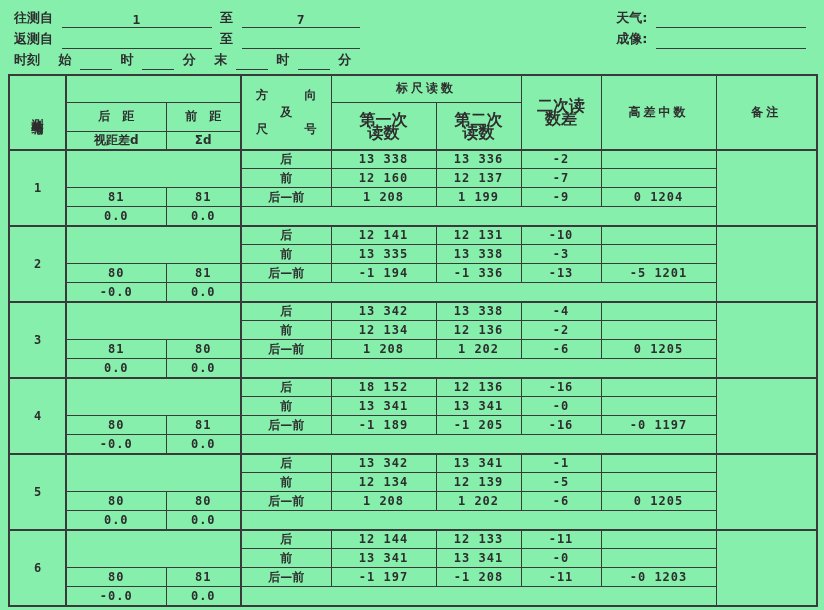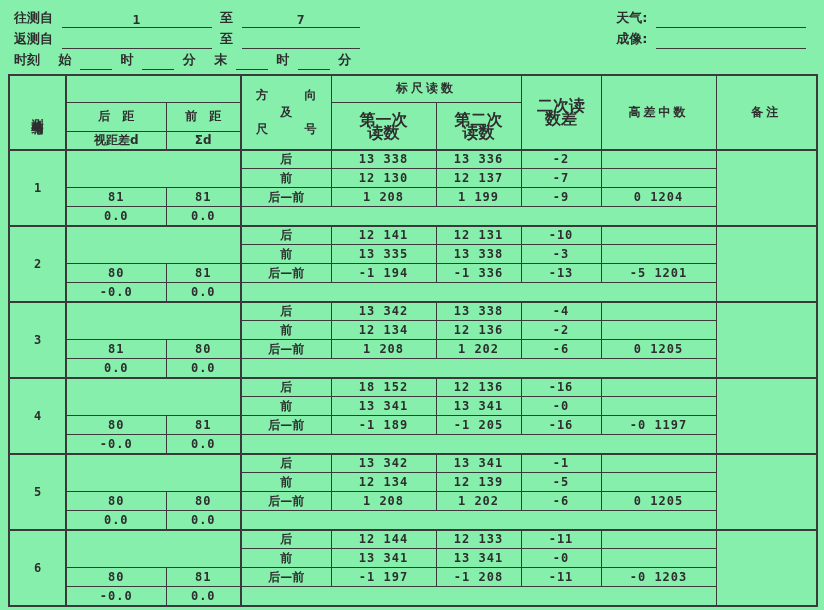--- a/index.html
+++ b/index.html
@@ -178,21 +178,21 @@
       <td colspan="2" rowspan="2" class="bt2"></td>
       <td class="bl2 bt2">后</td>
       <td class="c-num bt2">13 338</td>
       <td class="c-num bt2">13 336</td>
       <td class="c-num bt2">-2</td>
       <td class="c-num bt2"></td>
       <td rowspan="4" class="remarks-cell bt2"></td>
     </tr>
     <tr>
       <td class="bl2">前</td>
-      <td class="c-num">12 130</td>
+      <td class="c-num">12 160</td>
       <td class="c-num">12 137</td>
       <td class="c-num">-7</td>
       <td class="c-num"></td>
     </tr>
     <tr>
       <td class="c-num">81</td>
       <td class="c-num">81</td>
       <td class="bl2">后—前</td>
       <td class="c-num">1 208</td>
       <td class="c-num">1 199</td>

